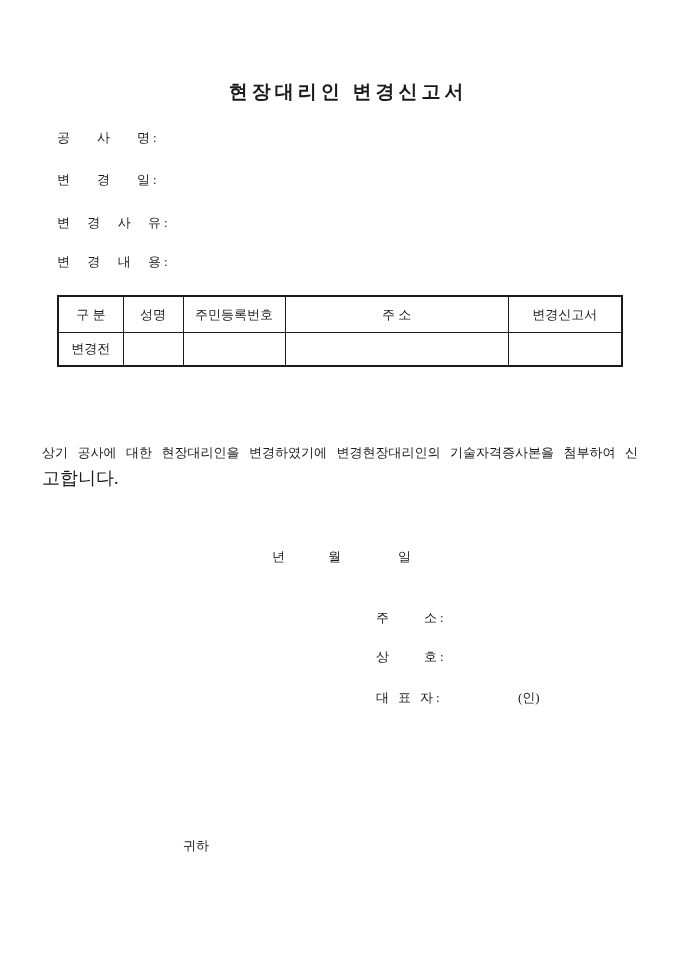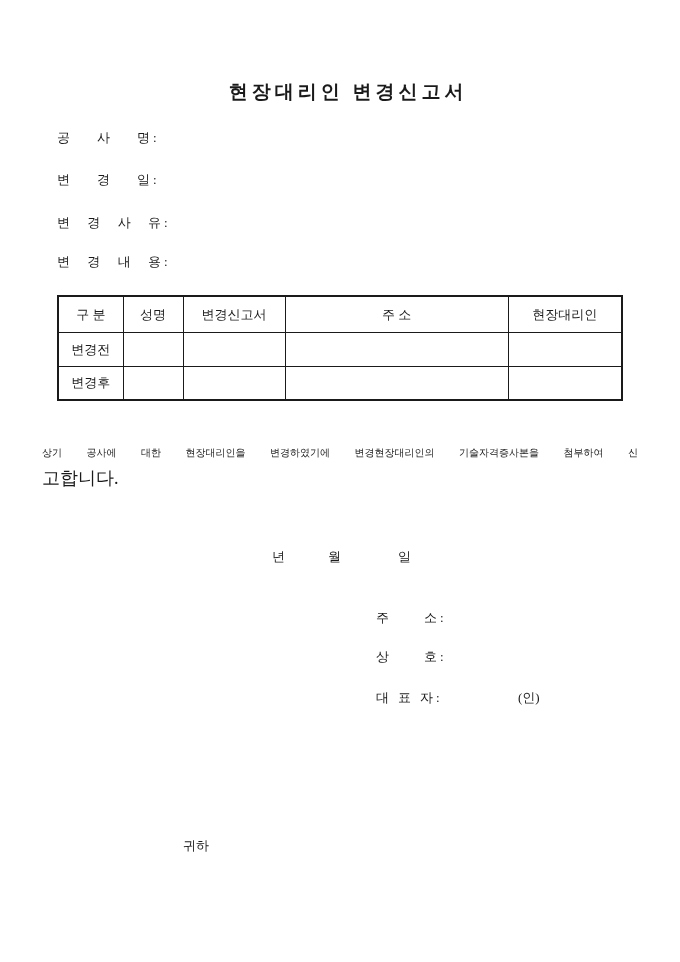--- a/index.html
+++ b/index.html
@@ -64,21 +64,21 @@
   }
   .change-table tr.hdr { height: 36px; }
   .change-table tr.data { height: 34px; margin-top: 22px; }
 
   
   .body-line1 {
     position: absolute;
     left: 42px;
     top: 445px;
     width: 596px;
-    font-size: 10px;
+    font-size: 13px;
     line-height: 15px;
     text-align: justify;
     text-align-last: justify;
   }
   .body-line2 {
     position: absolute;
     left: 42px;
     top: 471px;
     font-size: 18px;
     line-height: 15px;
@@ -168,33 +168,26 @@
       <col style="width:65px;">
       <col style="width:60px;">
       <col style="width:102px;">
       <col style="width:223px;">
       <col style="width:114px;">
     </colgroup>
     <tbody>
         <tr class="hdr">
       <th>구 분</th>
       <th>성명</th>
+      <th>주민등록번호</th>
+      <th>주 소</th>
       <th>변경신고서</th>
-      <th>주 소</th>
-      <th>현장대리인</th>
     </tr>
     <tr class="data">
       <td>변경전</td>
-      <td></td>
-      <td></td>
-      <td></td>
-      <td></td>
-    </tr>
-    <tr class="data">
-      <td>변경후</td>
       <td></td>
       <td></td>
       <td></td>
       <td></td>
     </tr>
   </tbody>
     </table>
 
   <div class="body-line1">상기 공사에 대한 현장대리인을 변경하였기에 변경현장대리인의 기술자격증사본을 첨부하여 신</div>
   <div class="body-line2">고합니다.</div>

